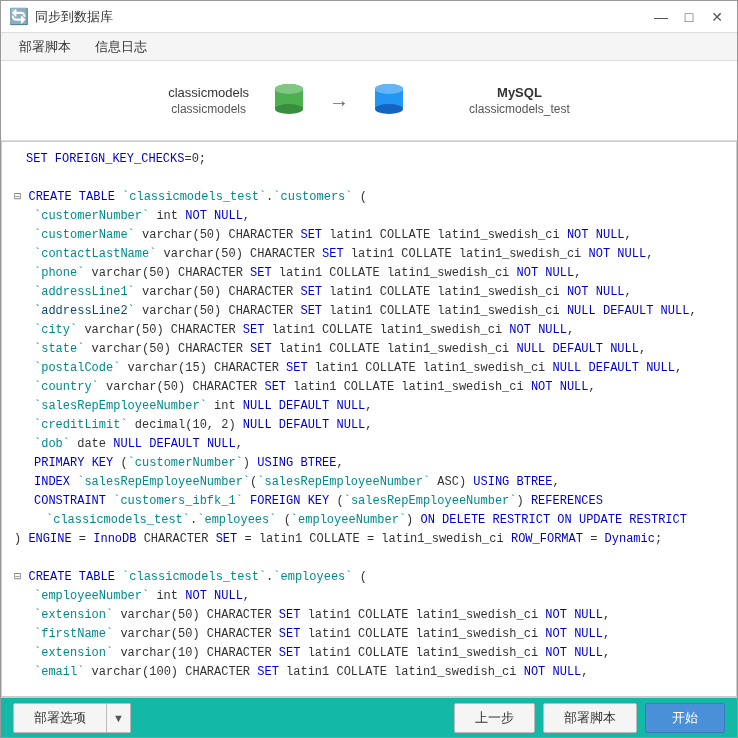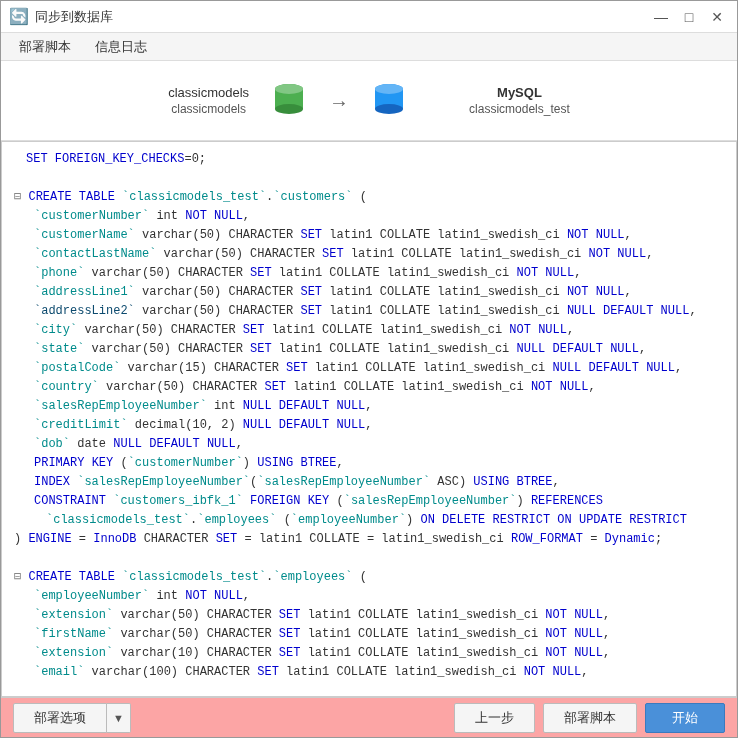--- a/index.html
+++ b/index.html
@@ -23,21 +23,21 @@
     .db-target-label { font-size: 13px; color: #333; font-weight: bold; }
     .db-target-name { font-size: 12px; color: #555; }
 
     .code-area { flex: 1; background: #fff; overflow-y: auto; overflow-x: hidden; padding: 8px 8px; font-family: Consolas, 'Courier New', monospace; font-size: 12px; line-height: 1.55; border: 1px solid #ccc; margin: 0; }
     .code-area::-webkit-scrollbar { width: 12px; }
     .code-area::-webkit-scrollbar-track { background: #f5f5f5; }
     .code-area::-webkit-scrollbar-thumb { background: #c0c0c0; border: 2px solid #f5f5f5; }
 
     .code-line { padding: 0 8px 0 16px; white-space: pre-wrap; word-break: break-all; min-height: 19px; display: block; color: #333; }
 
-    .footer { background: #fca5a5; border-top: 1px solid #ccc; padding: 6px 12px; display: flex; align-items: center; gap: 8px; height: 40px; }
+    .footer { background: #14b8a6; border-top: 1px solid #ccc; padding: 6px 12px; display: flex; align-items: center; gap: 8px; height: 40px; }
     .footer-btn { padding: 5px 20px; border: 1px solid #bbb; background: #f5f5f5; cursor: pointer; font-size: 13px; color: #333; border-radius: 2px; min-width: 80px; }
     .dropdown-btn { padding: 5px 6px; border: 1px solid #bbb; border-left: none; background: #f5f5f5; cursor: pointer; font-size: 11px; color: #555; border-radius: 0 2px 2px 0; }
     .footer-btn-group { display: flex; }
     .footer-btn-group .footer-btn { border-radius: 2px 0 0 2px; }
     .spacer { flex: 1; }
     .footer-right { display: flex; gap: 8px; }
   </style>
 </head>
 <body>
 

